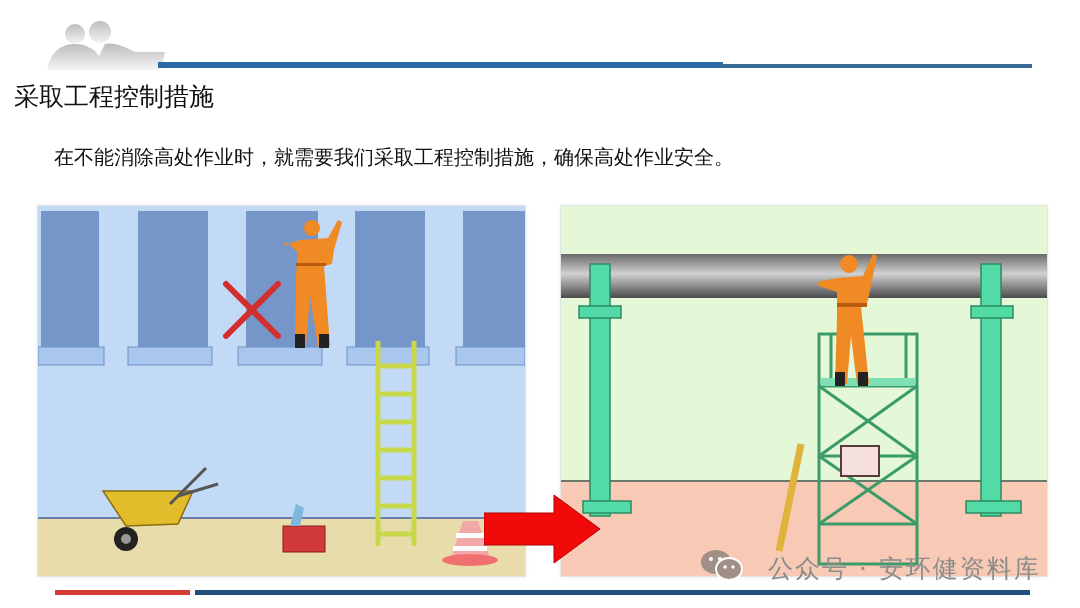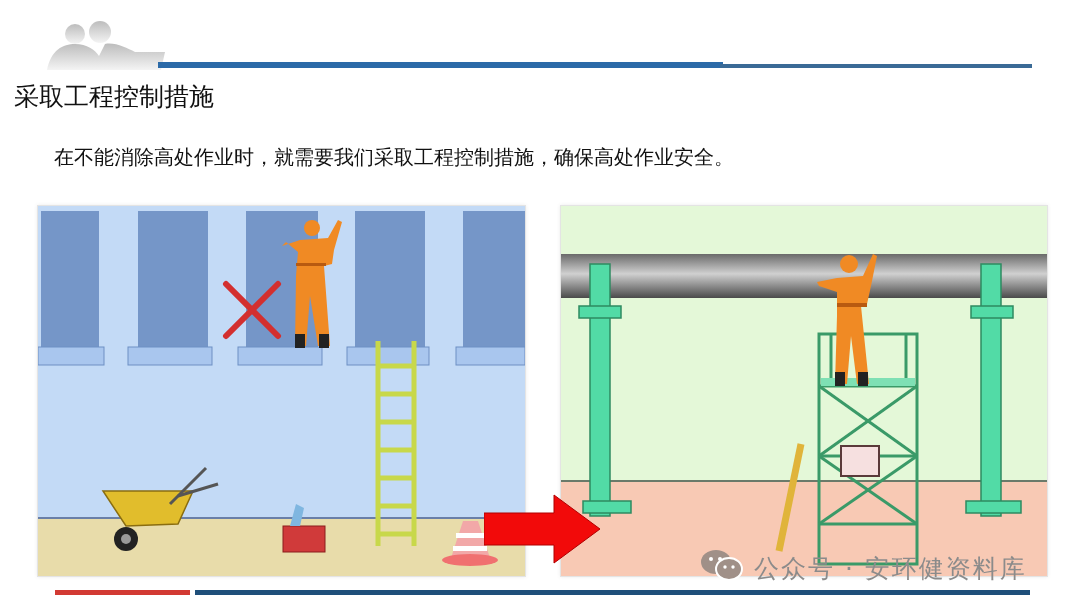--- a/index.html
+++ b/index.html
@@ -8,21 +8,21 @@
   .logo{left:45px;top:12px;width:120px;height:58px;}
   .top-bar-thick{left:158px;top:62px;width:565px;height:6px;background:#2b6aa8;}
   .top-bar-thin{left:720px;top:64px;width:312px;height:4px;background:#3a6a96;}
   .title{left:14px;top:80px;font-size:25px;color:#111;letter-spacing:0px;}
   .subtitle{left:54px;top:144px;font-size:20px;color:#111;}
   .panel{border:1px solid #e4e4e4;box-shadow:0 0 4px rgba(0,0,0,0.08);overflow:hidden;}
   .left-panel{left:37px;top:205px;width:487px;height:370px;background:#c3daf6;}
   .right-panel{left:560px;top:205px;width:486px;height:370px;background:#e4f8d8;}
   .bottom-red{left:55px;top:590px;width:135px;height:5px;background:#d23a33;}
   .bottom-blue{left:195px;top:590px;width:835px;height:5px;background:#1f4f7a;}
-  .watermark{left:700px;top:548px;display:flex;align-items:center;gap:10px;color:#8b8b8b;font-size:25px;letter-spacing:2px;}
+  .watermark{left:700px;top:548px;display:flex;align-items:center;gap:24px;color:#8b8b8b;font-size:25px;letter-spacing:2px;}
   .arrow{left:484px;top:493px;width:118px;height:72px;}
 </style>
 </head>
 <body>
 
 <div class="abs logo">
   <svg width="120" height="58" viewBox="0 0 120 58">
     <defs>
       <linearGradient id="lg" x1="0" y1="0" x2="0" y2="1">
         <stop offset="0" stop-color="#bdbdbd"></stop>

